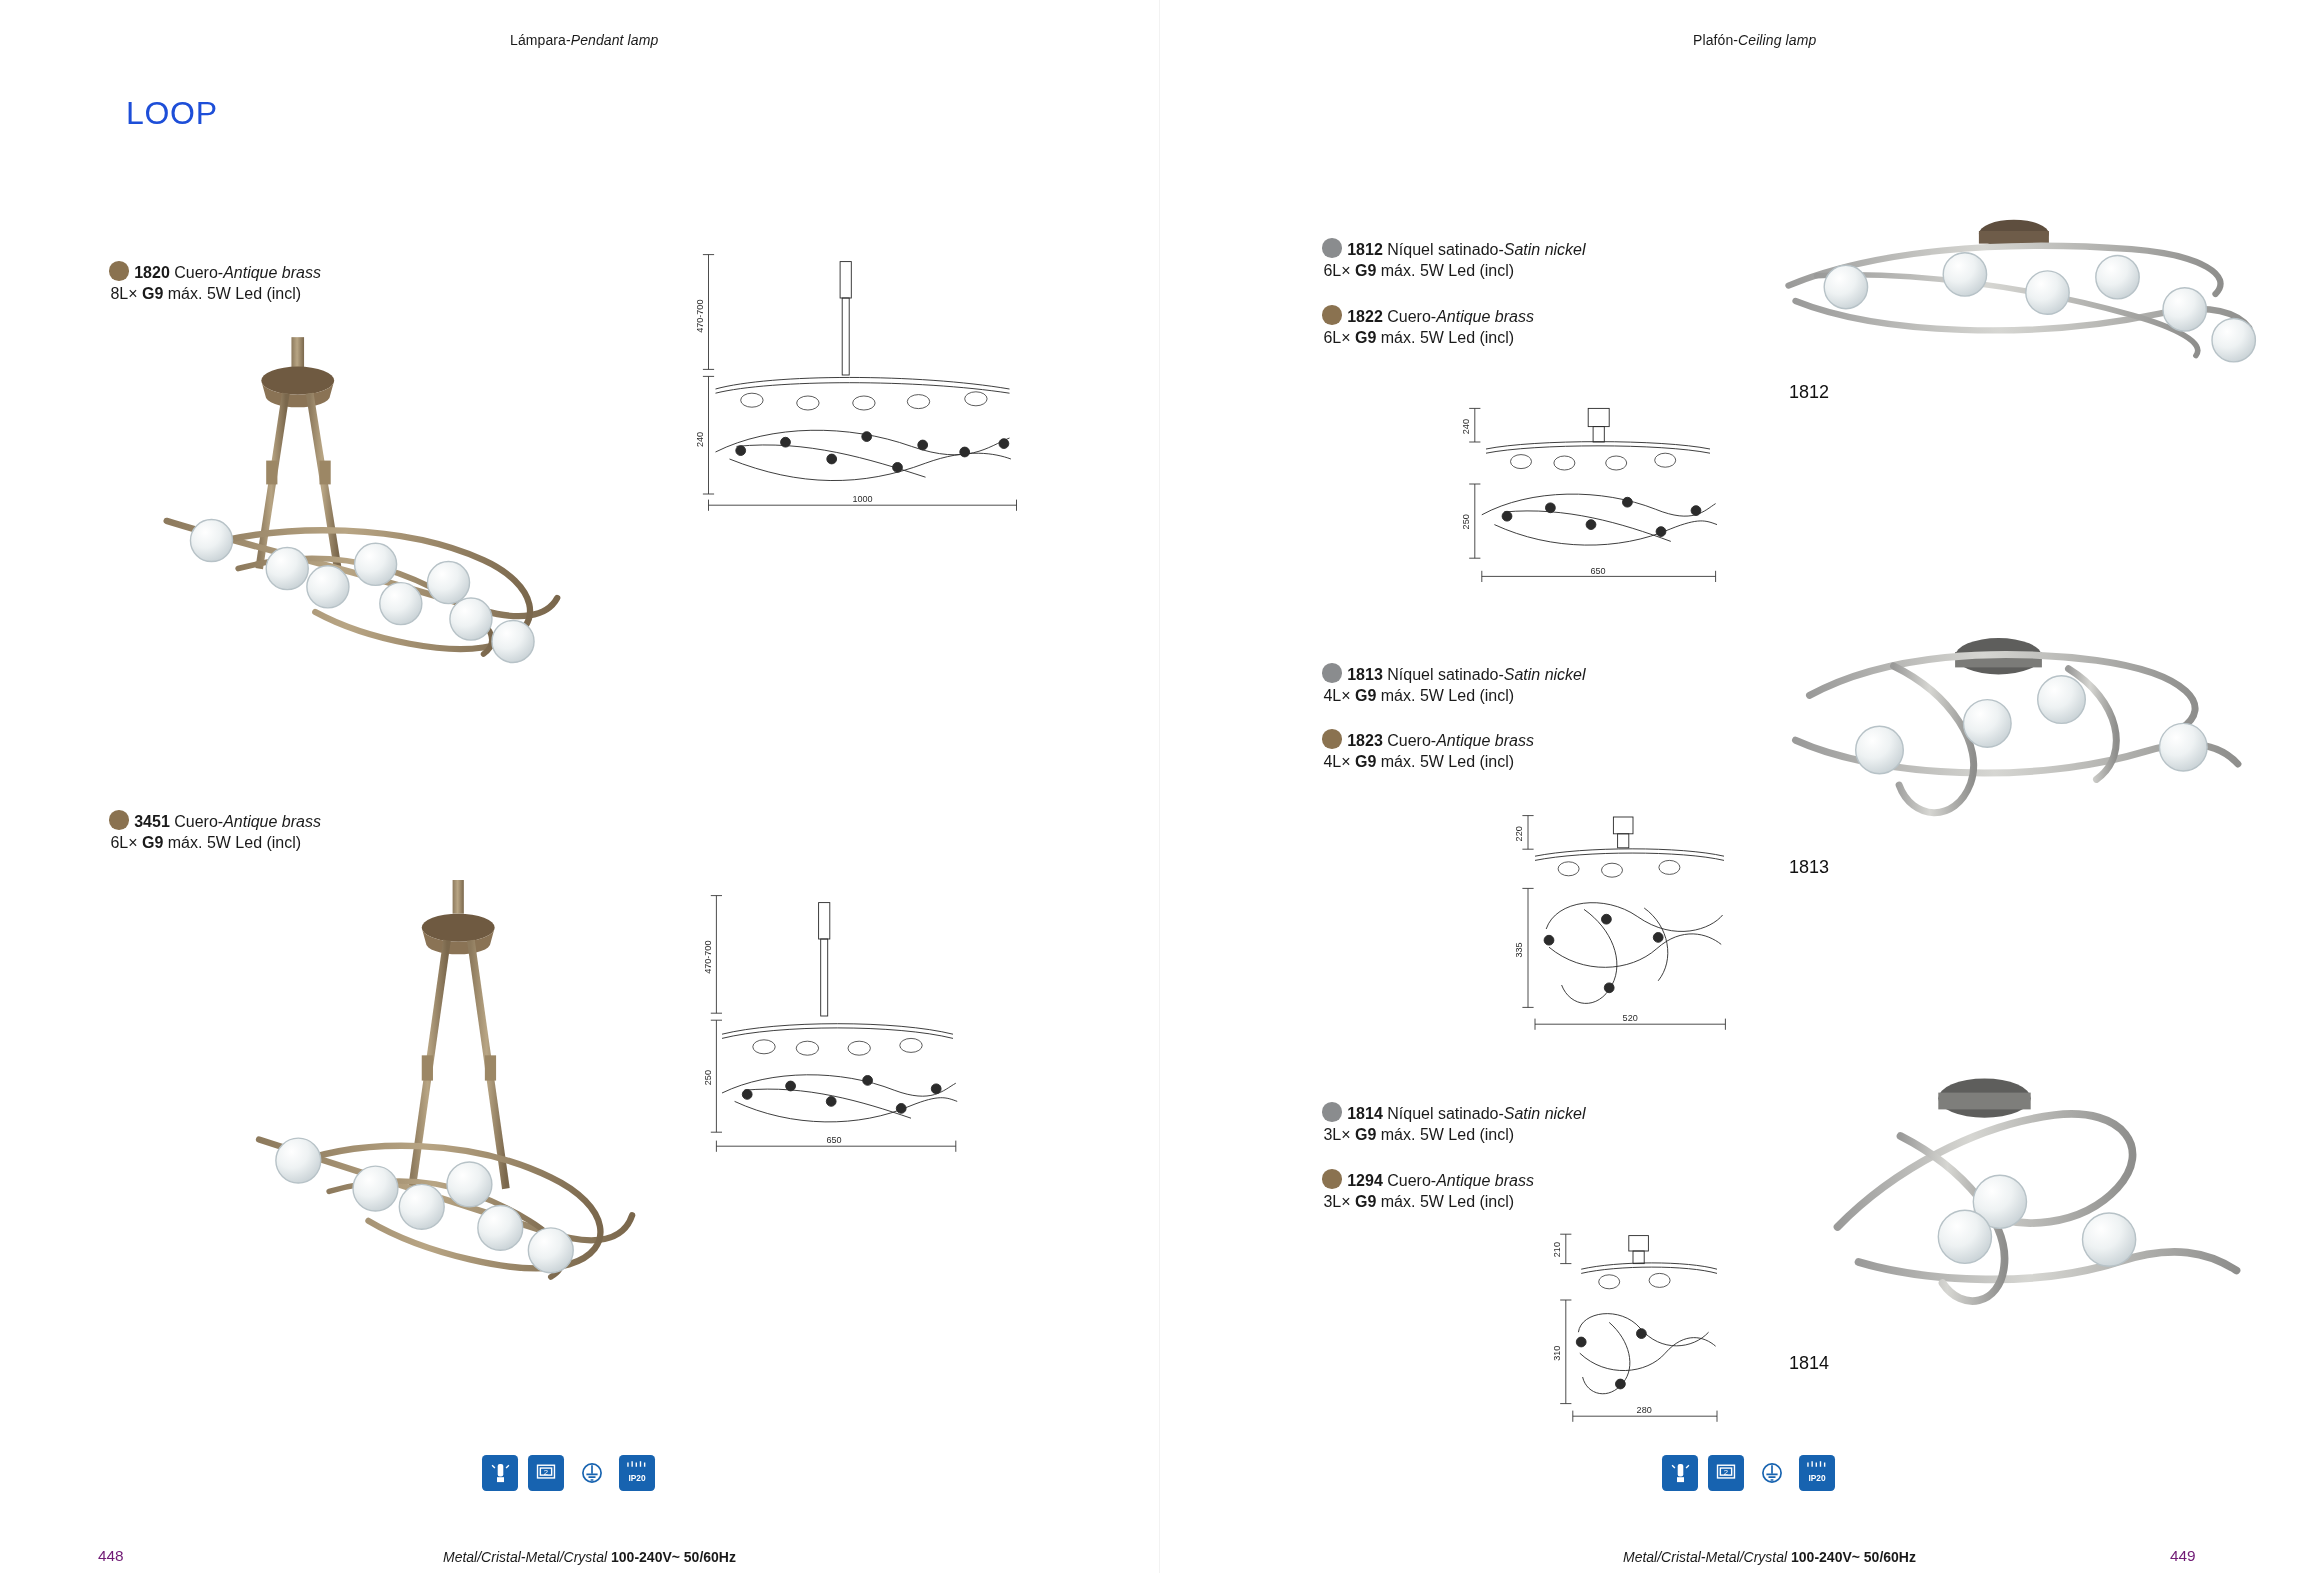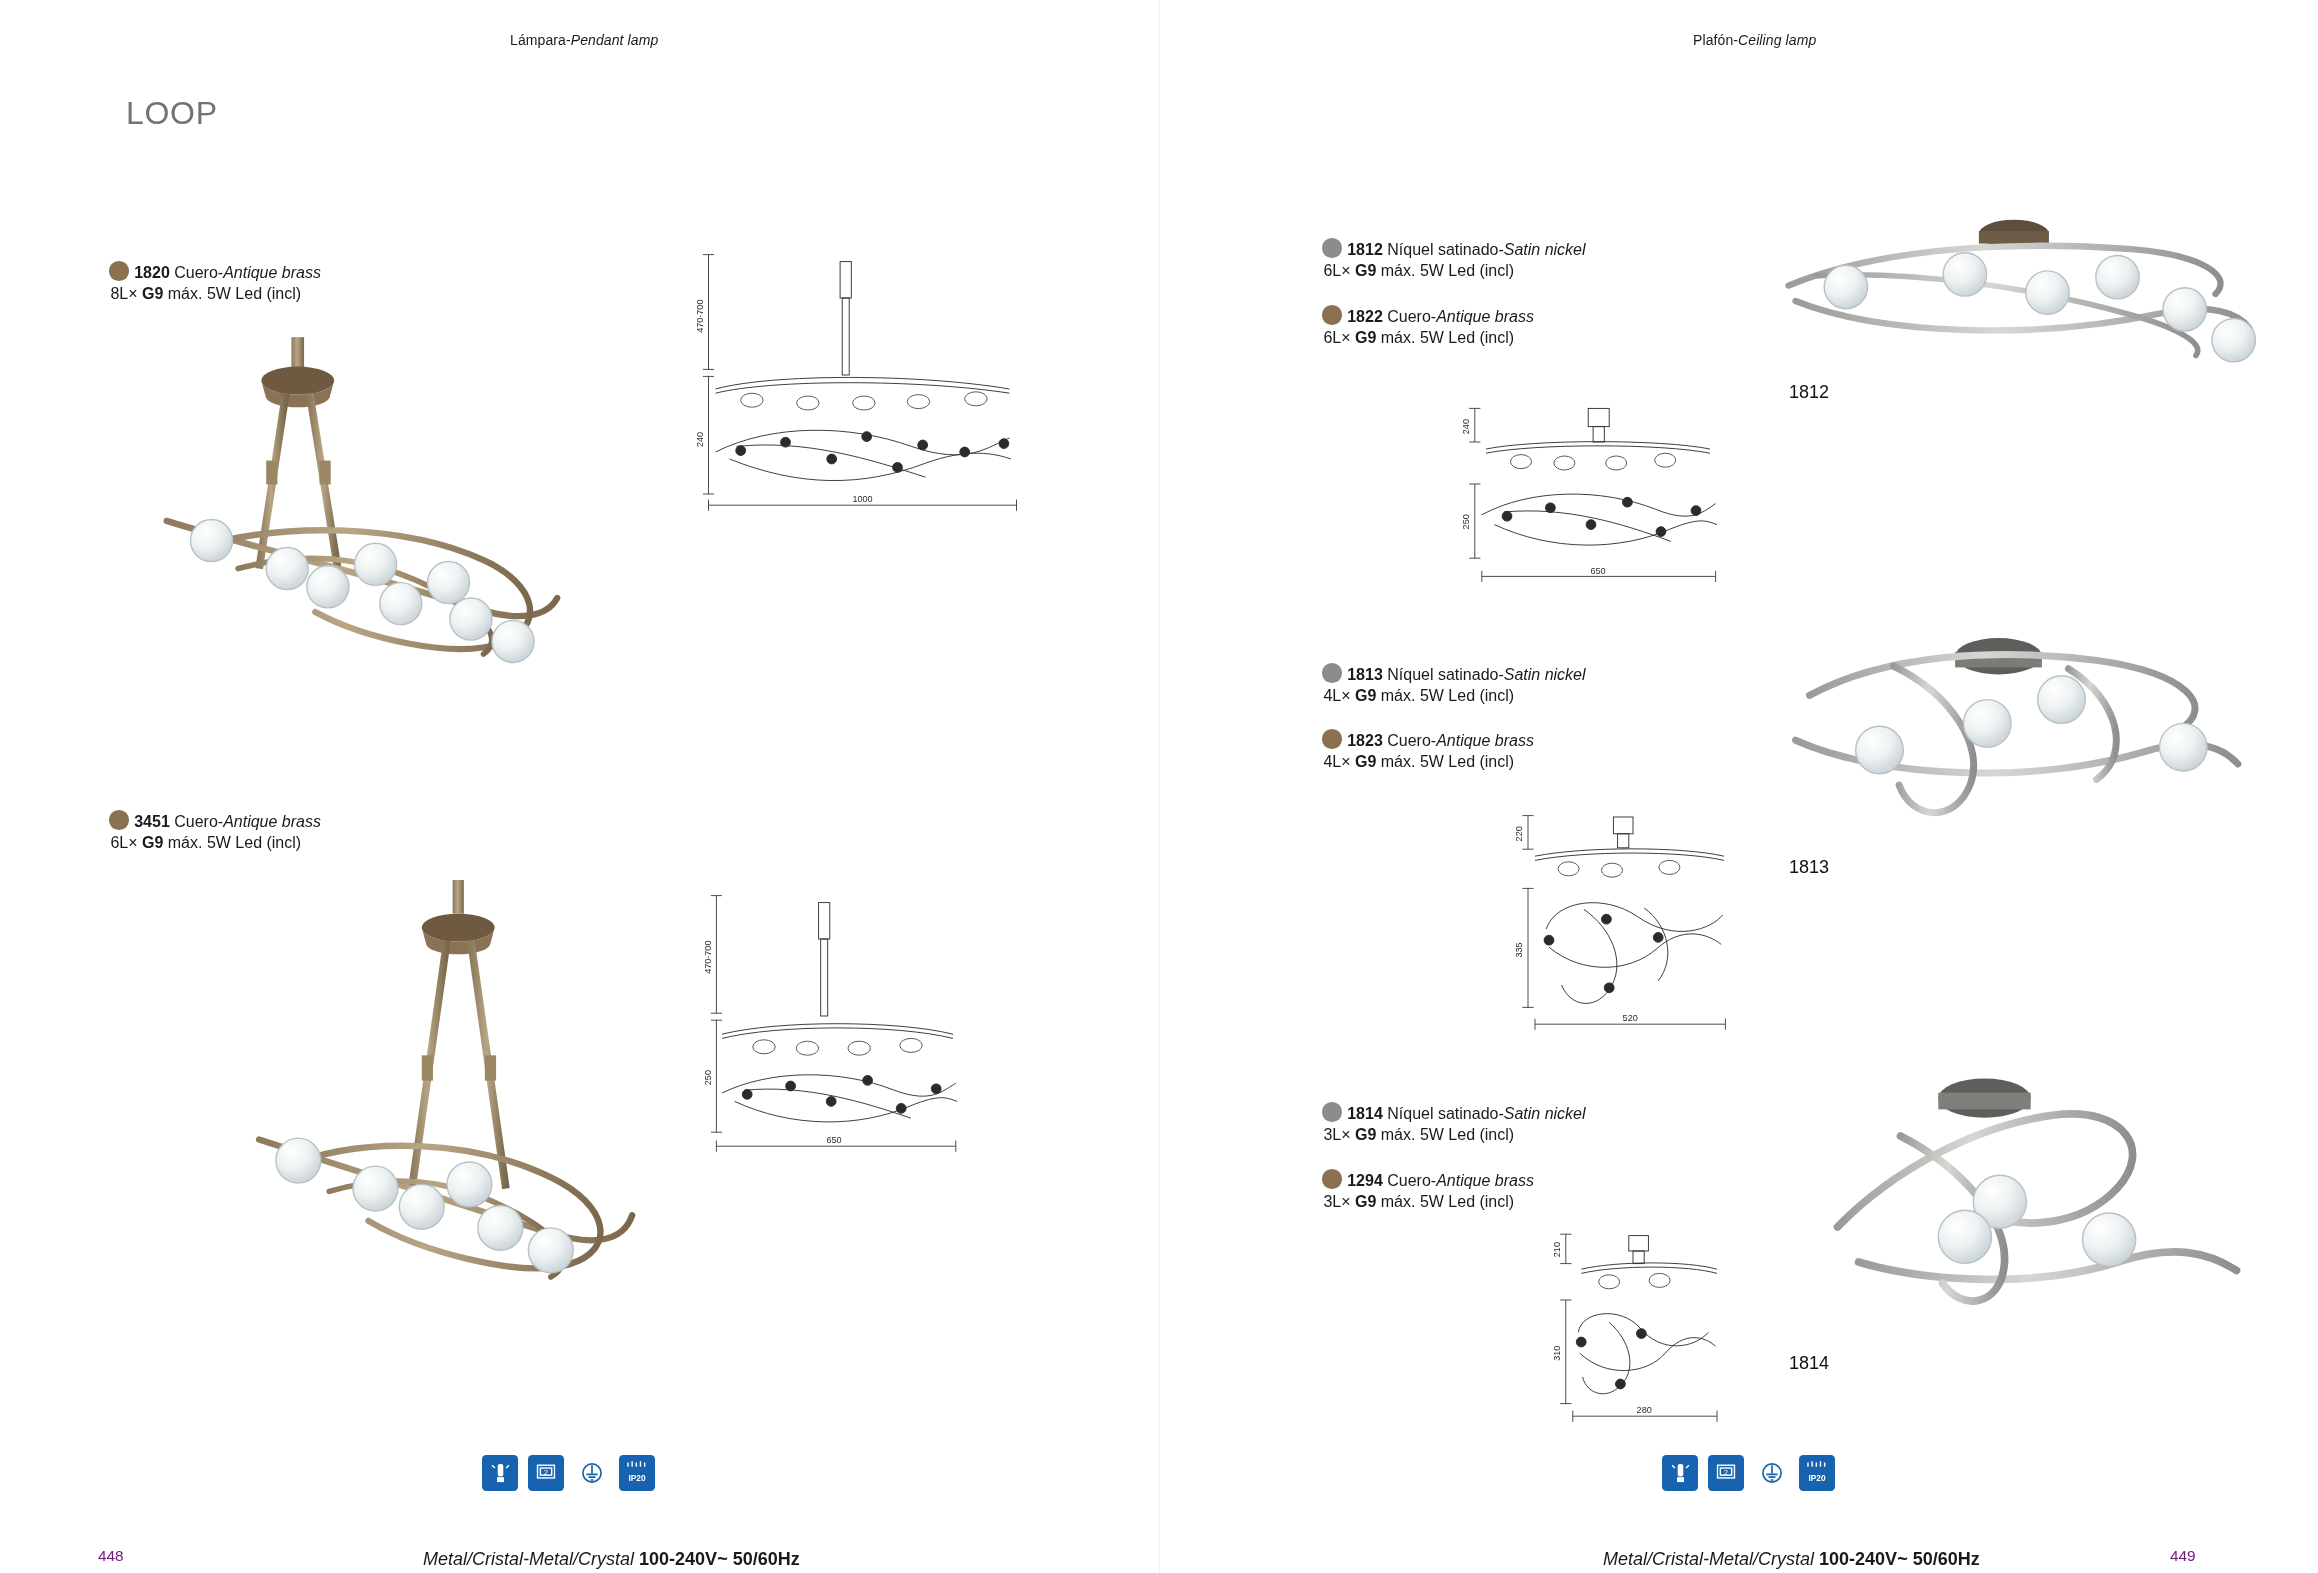--- a/index.html
+++ b/index.html
@@ -10,21 +10,21 @@
     color:#1a1a1a;
     position:relative;
     overflow:hidden;
   }
   .page{position:absolute;top:0;left:0;width:1912px;height:1573px;}
   .spread-divider{position:absolute;left:1159px;top:0;width:0.7px;height:1573px;background:#f2f2f2;}
 
   
   .runhead{position:absolute;font-size:14px;letter-spacing:0.1px;}
   .runhead .it{font-style:italic;}
-  .page-title{position:absolute;font-size:32px;letter-spacing:0.7px;font-weight:400;color:#737373;}
+  .page-title{position:absolute;font-size:32px;letter-spacing:0.7px;font-weight:400;color:#1d4ed8;}
 
   
   .variant{position:absolute;}
   .variant .dot{
     width:19.6px;height:19.6px;border-radius:50%;display:inline-block;
     vertical-align:-2.8px;margin-right:5.6px;
   }
   .variant .line1{font-size:16px;white-space:nowrap;}
   .variant .line2{font-size:16px;white-space:nowrap;margin-top:3.5px;margin-left:1.4px;}
   .variant b{font-weight:700;}
@@ -40,21 +40,21 @@
 
   
   .photo-caption{position:absolute;font-size:18px;color:#111;}
 
   
   .footer-icons{position:absolute;display:flex;gap:9.8px;align-items:center;}
   .ficon{width:36px;height:36px;border-radius:4.2px;background:#1763b0;color:#fff;
          display:flex;align-items:center;justify-content:center;position:relative;}
   .ficon.plain{background:#fff;color:#1763b0;border:0;}
   .ficon svg{display:block;}
-  .footer-text{position:absolute;font-size:18px;white-space:nowrap;}
+  .footer-text{position:absolute;font-size:14px;white-space:nowrap;margin-left:20px;}
   .footer-text .it{font-style:italic;}
   .footer-text b{font-weight:700;}
   .folio{position:absolute;font-size:15.4px;color:#701a75;}
 </style>
 </head>
 <body>
 
 <div class="page">
 
   <div class="spread-divider"></div>

